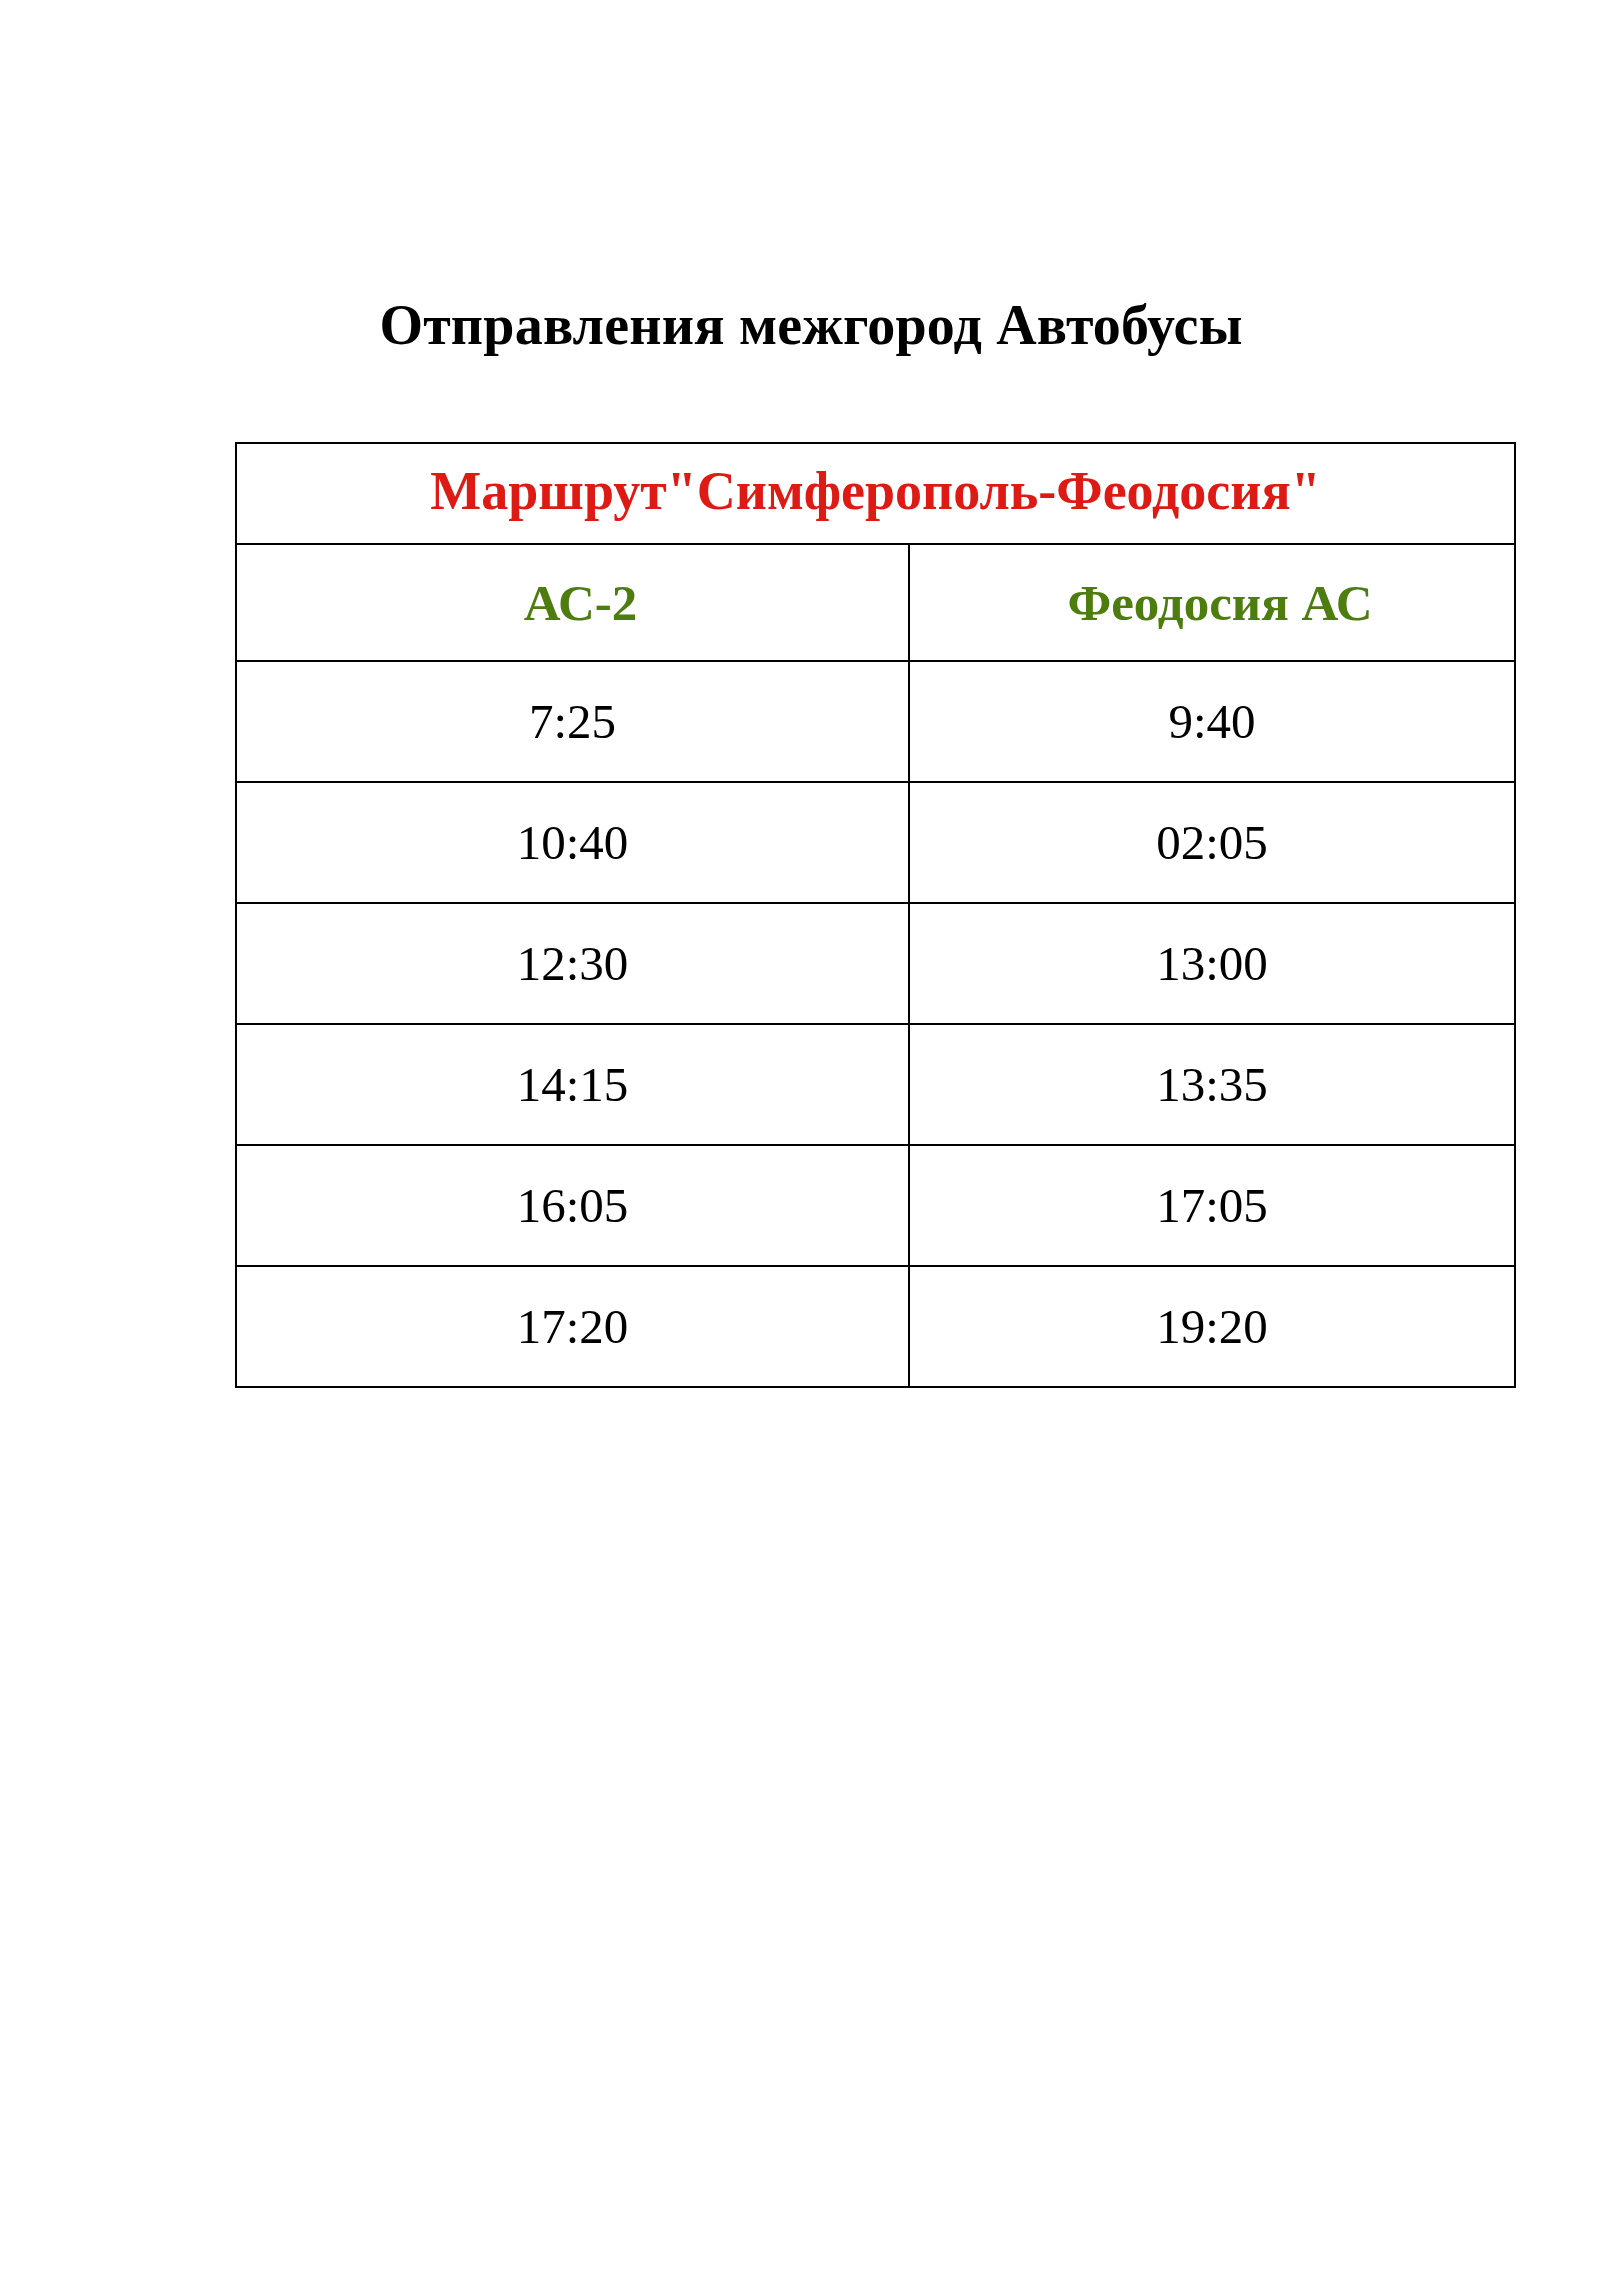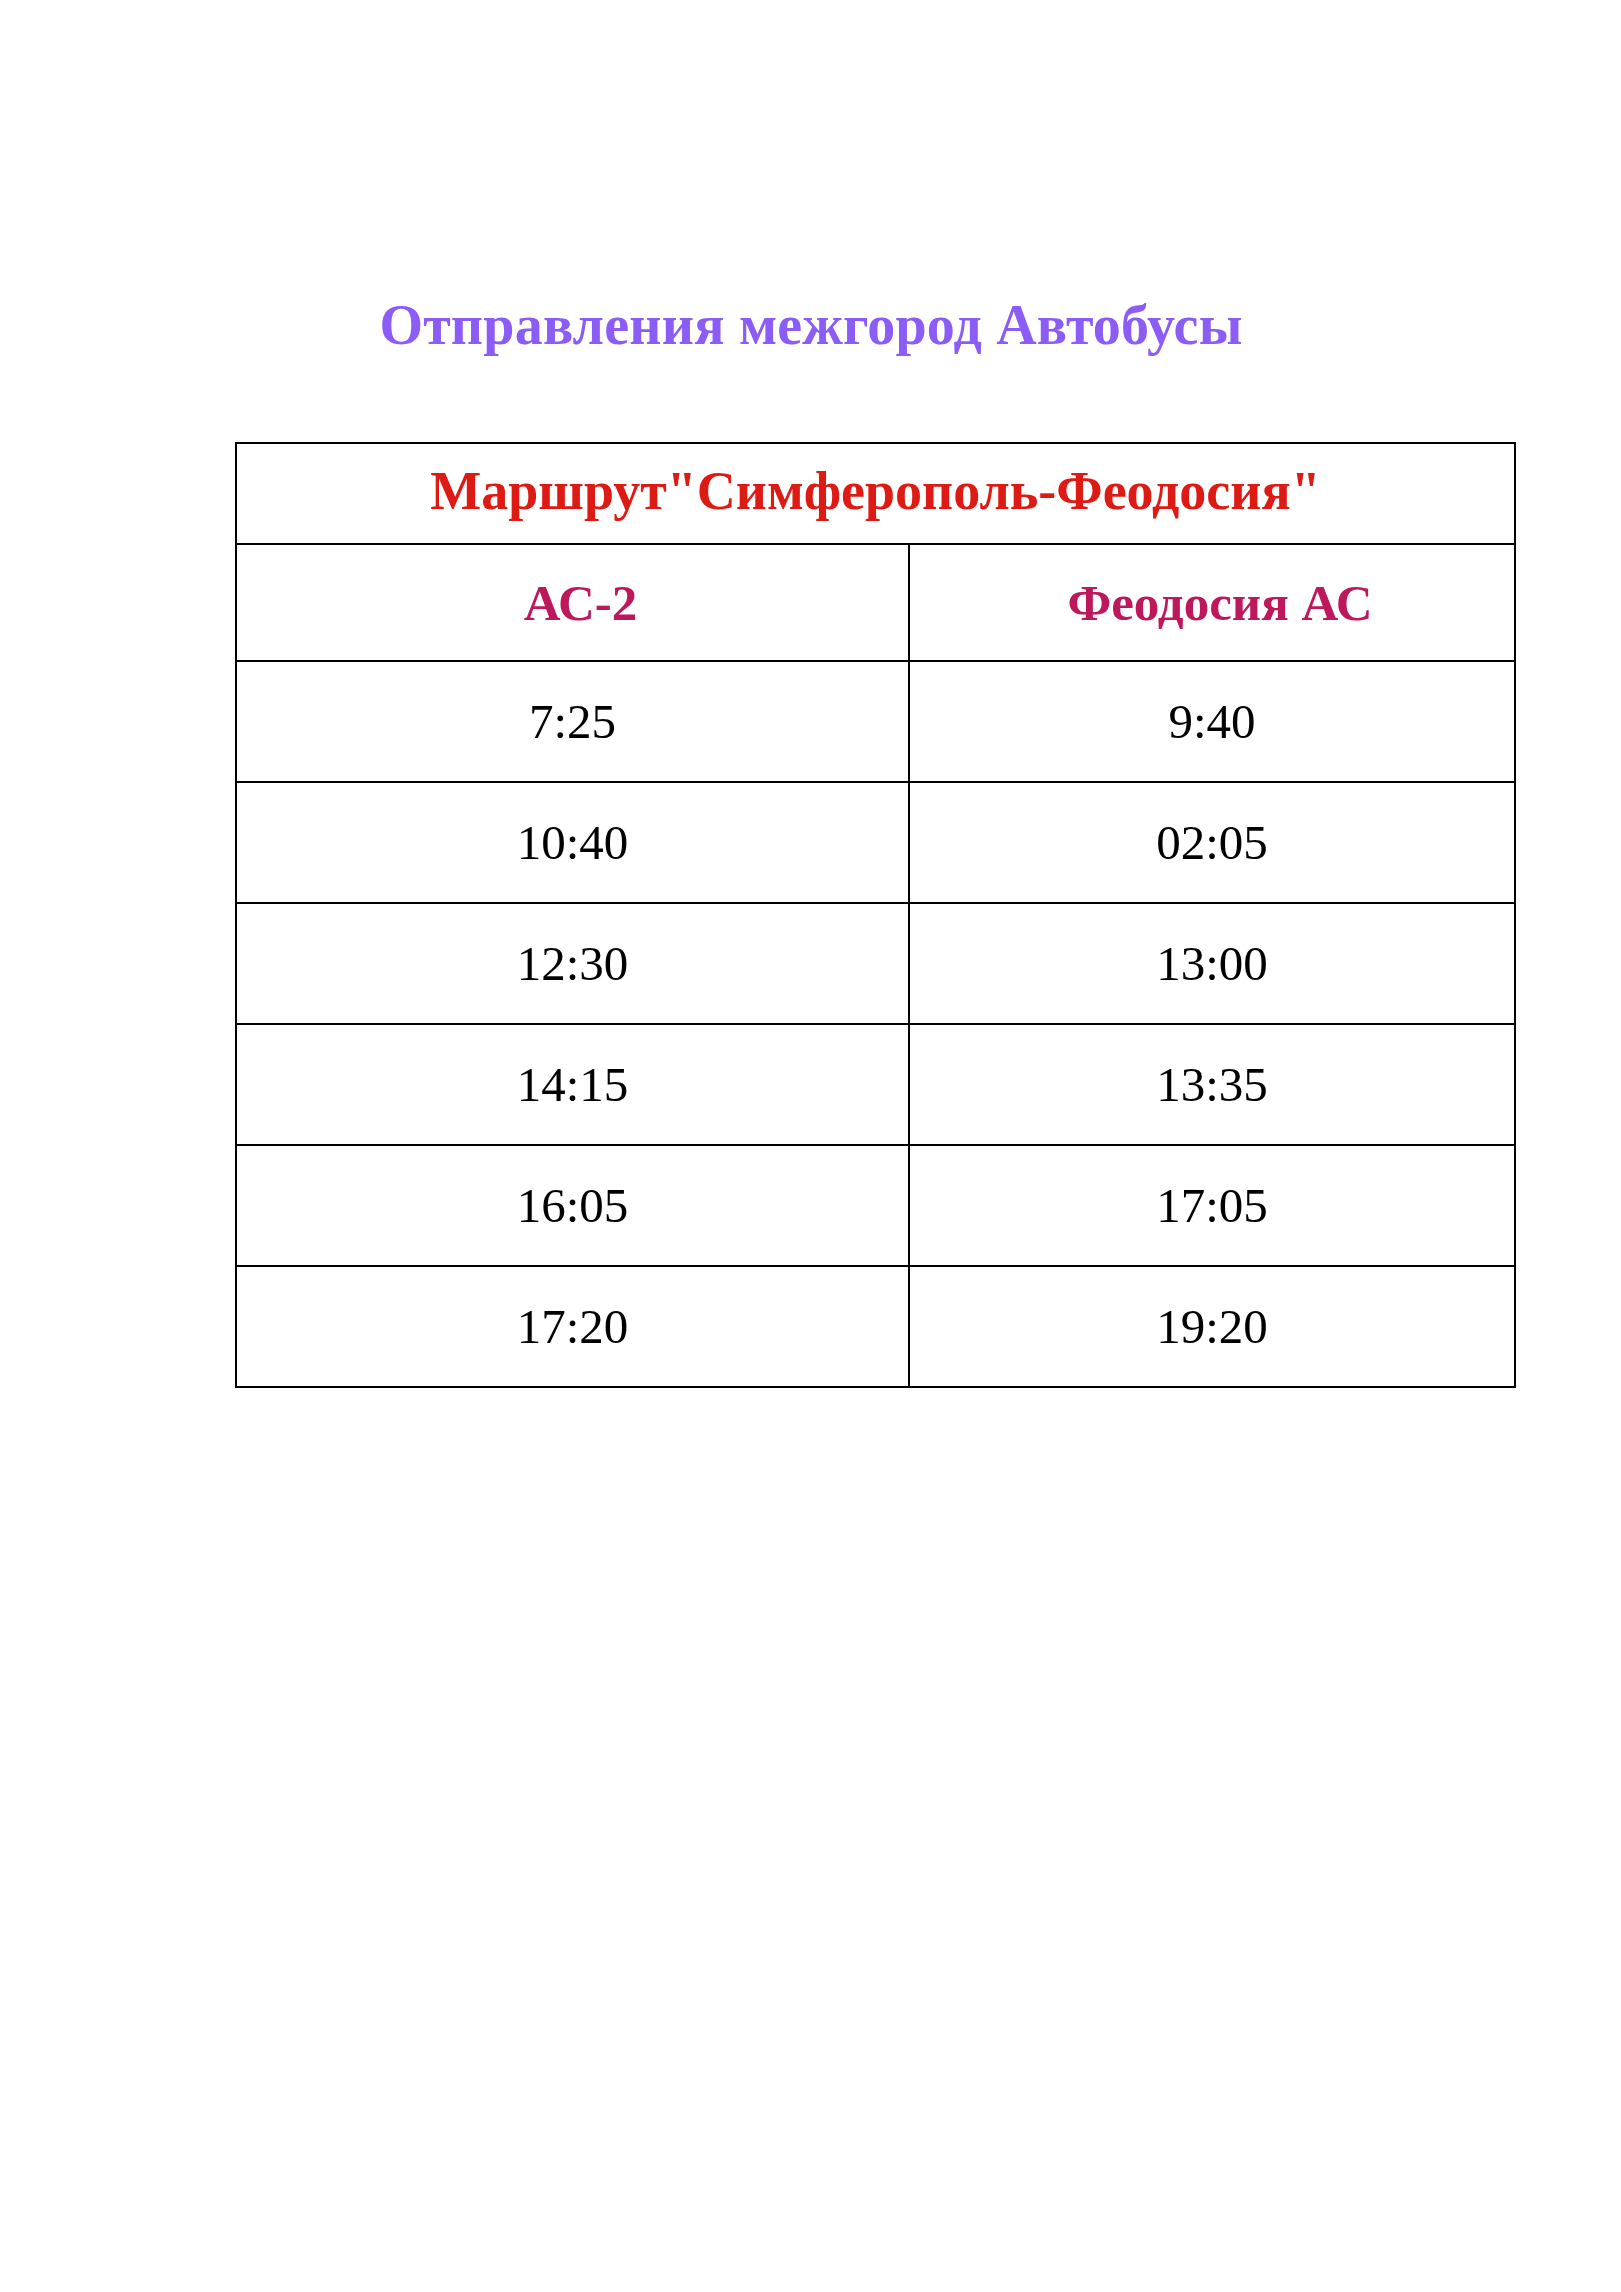--- a/index.html
+++ b/index.html
@@ -28,21 +28,21 @@
     position: absolute;
     left: 0;
     right: 0;
     top: 253px;
     text-align: center;
     font-family: "Liberation Serif", "DejaVu Serif", serif;
     font-weight: 700;
     font-size: 56px;
     line-height: 68px;
     letter-spacing: 0.2px;
-    color: #8b5cf6;
+    color: #000000;
     white-space: nowrap;
   }
 
   
   .schedule-wrap {
     position: absolute;
     left: 235px;
     top: 442px;
     width: 1279px;
   }
@@ -80,21 +80,21 @@
 
   
   .col-head-cell {
     height: 115px;
   }
   .col-head {
     font-family: "Liberation Serif", "DejaVu Serif", serif;
     font-weight: 700;
     font-size: 51px;
     line-height: 56px;
-    color: #be185d;
+    color: #4d7c0f;
     white-space: nowrap;
     padding-left: 16px;
   }
 
   
   .time-cell {
     height: 119px;
   }
   .time-value {
     font-family: "Liberation Serif", "DejaVu Serif", serif;

